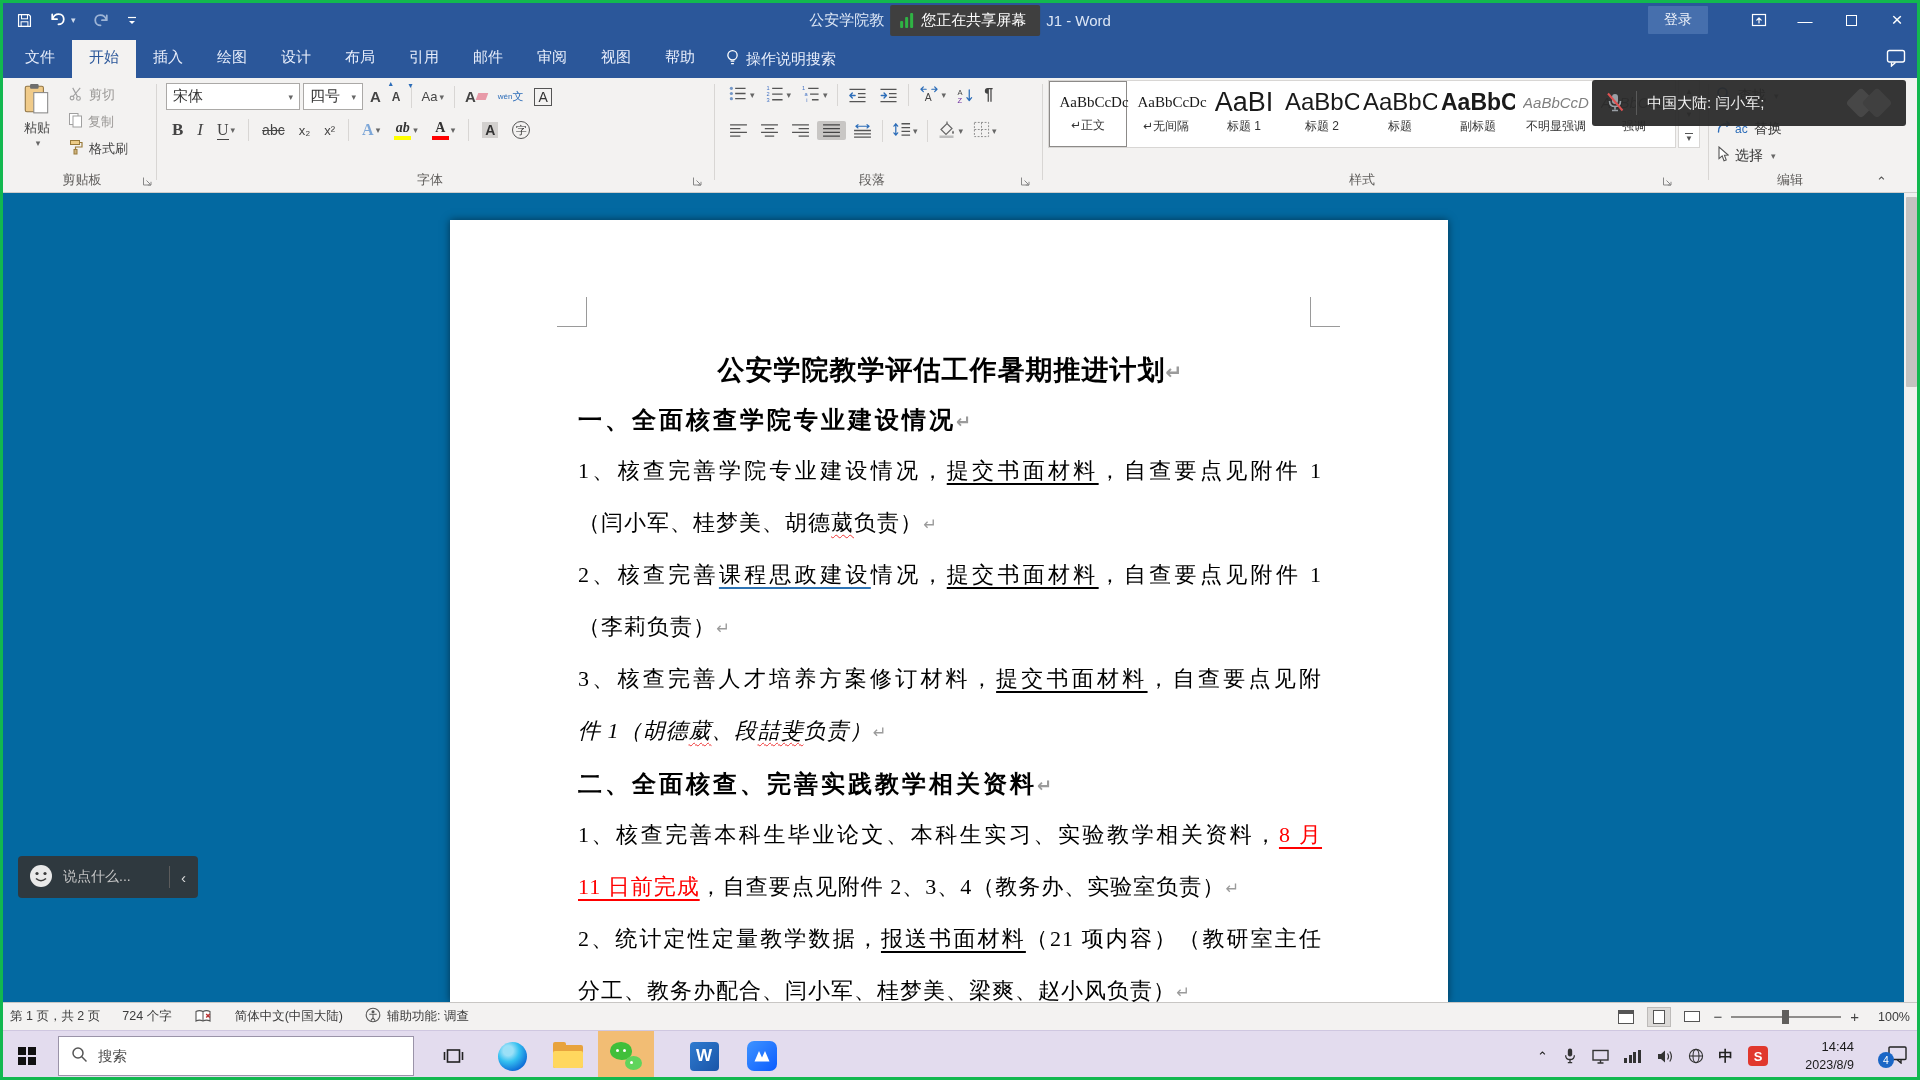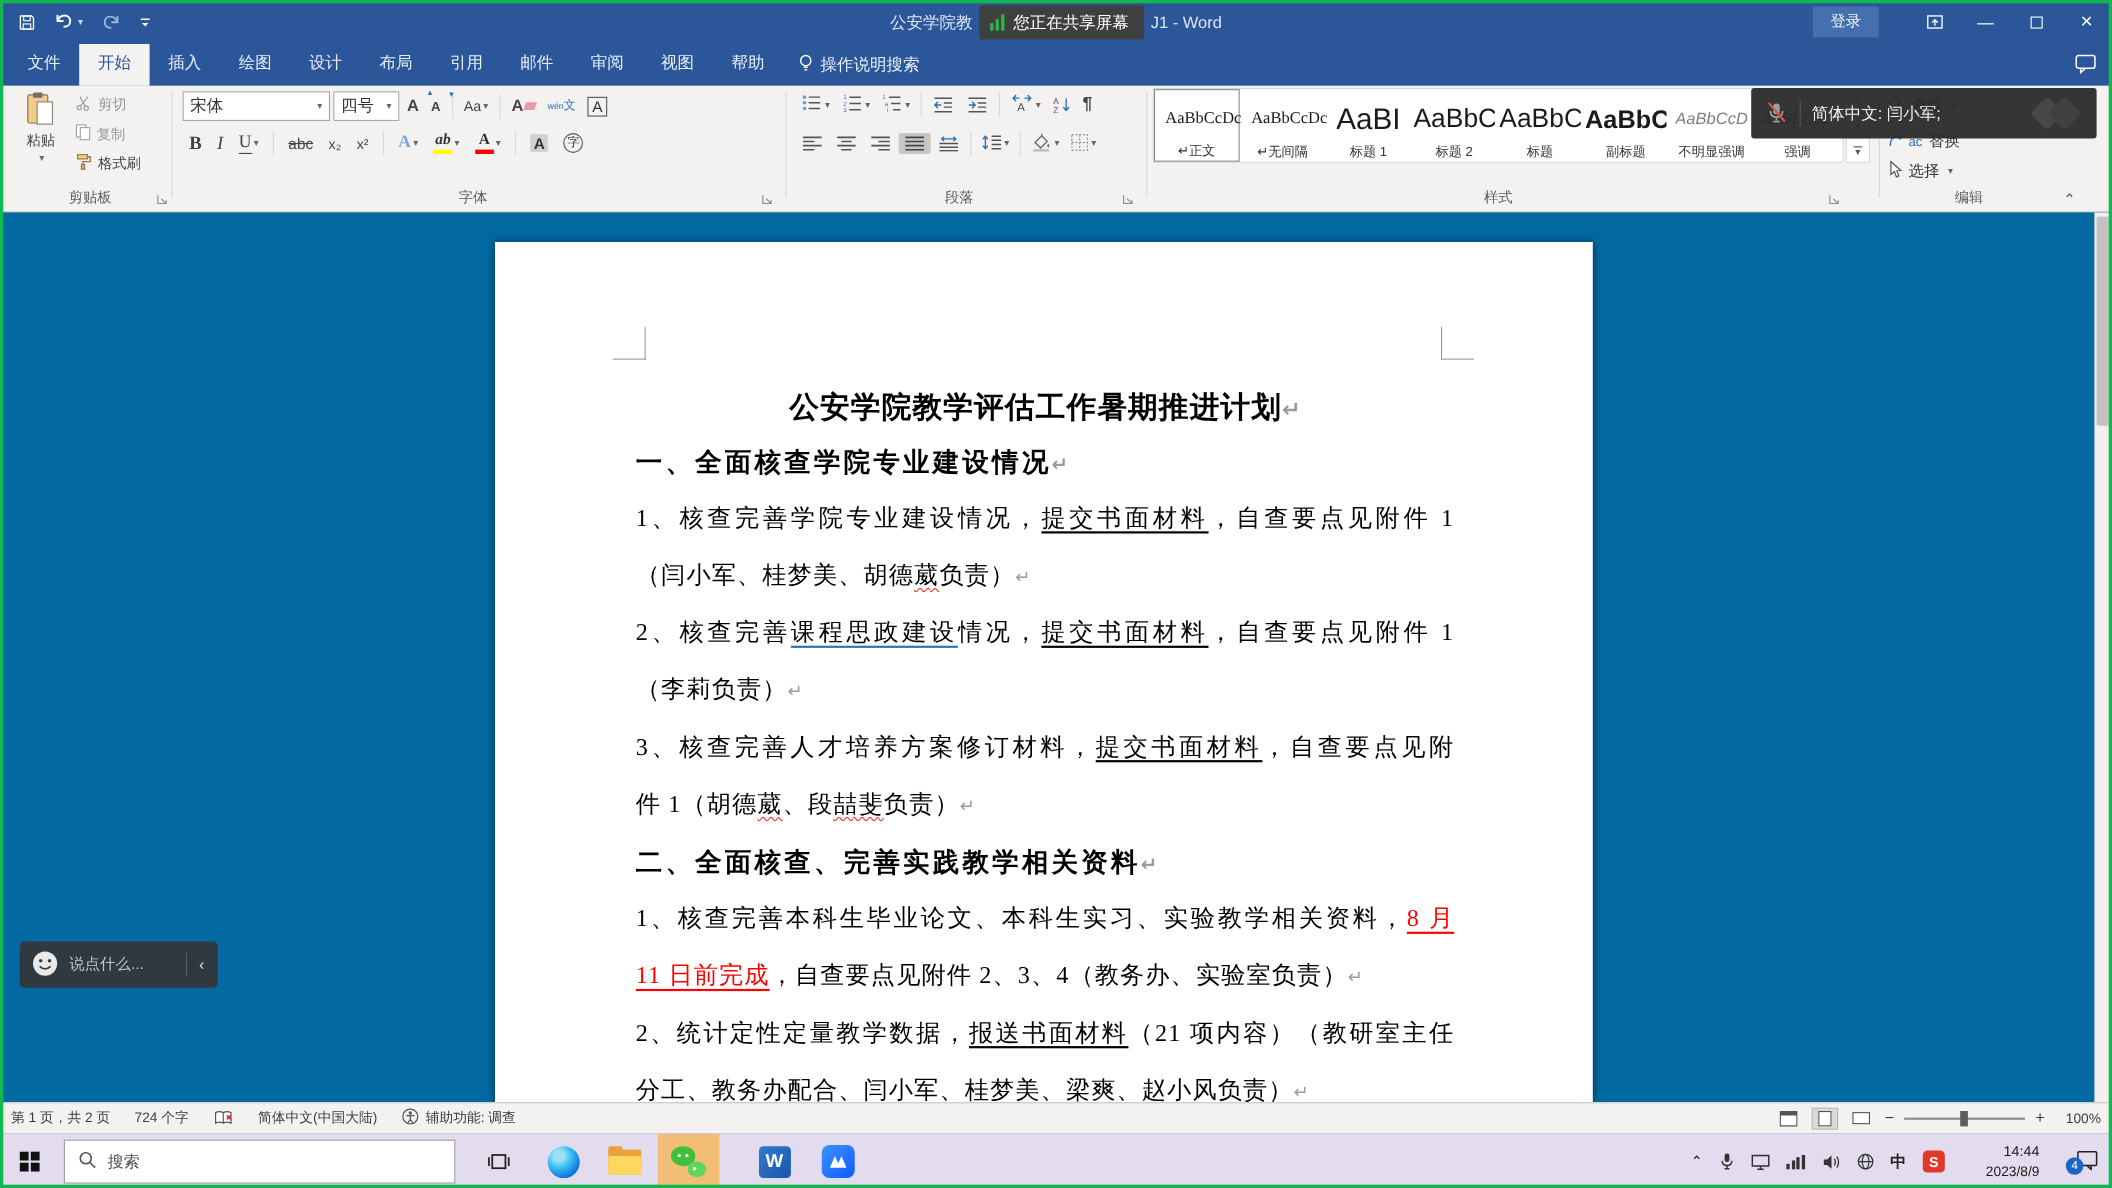--- a/index.html
+++ b/index.html
@@ -60,21 +60,21 @@
   .aBox { border:1px solid #555; padding:0 3px; font-size:14px; color:#333; }
   .aShade { background:#d2d0ce; padding:0 3px; font-size:14px; color:#333; font-weight:bold; }
   .enclose { width:18px; height:18px; border:1px solid #555; border-radius:50%; font-size:11px; line-height:17px; text-align:center; color:#333; }
   .effectsA { color:#7da7d8; font-weight:bold; font-size:16px; font-family:"Liberation Serif",serif; }
 
   
   #gallery { position:absolute; left:1048px; top:2px; width:628px; height:68px; background:#fff; border:1px solid #d8d6d4; display:flex; }
   .sgcard { width:78px; height:100%; padding-top:5px; display:flex; flex-direction:column; align-items:center; justify-content:space-between; cursor:default; }
   .sgcard.selected { border:1px solid #8c8a88; box-shadow:inset 0 0 0 1px #fff; background:#fff; }
   .sgsample { flex:1; display:flex; align-items:center; white-space:nowrap; overflow:hidden; max-width:74px; color:#1a1a1a; }
-  .sglabel { font-size:12px; color:#333; padding-bottom:0; white-space:nowrap; }
+  .sglabel { font-size:12px; color:#333; padding-bottom:12px; white-space:nowrap; }
   .sg-body .sgsample { font-family:"Liberation Serif",serif; font-size:15px;margin-left:12px; }
   .sg-h1 .sgsample { font-size:27px; }
   .sg-h2 .sgsample { font-size:24px; }
   .sg-title .sgsample { font-size:24px; }
   .sg-subtitle .sgsample { font-size:23px; font-weight:bold; }
   .sg-subtle .sgsample { font-style:italic; color:#7f7f7f; font-size:15px; }
   .sg-emph .sgsample { font-style:italic; color:#5a5a5a; font-size:15px; }
   #gallbtns { position:absolute; left:1678px; top:2px; width:22px; height:68px; display:flex; flex-direction:column; }
   #gallbtns .gb { flex:1; background:#fff; border:1px solid #d8d6d4; display:flex; align-items:center; justify-content:center; font-size:8px; color:#555; cursor:default; }
   .gbmore { flex-direction:column; line-height:5px; }
@@ -587,41 +587,41 @@
     <span id="collapse">⌃</span>
 
     <div id="toast">
       <span><svg width="22" height="22" viewBox="0 0 22 22">
             <rect x="8" y="3" width="6" height="10" rx="3" fill="#9aa0a6"></rect>
             <path d="M5.5 10 q0 5.5 5.5 5.5 q5.5 0 5.5-5.5" fill="none" stroke="#9aa0a6" stroke-width="1.6"></path>
             <path d="M11 15.5 v3 M8 19.5 h6" stroke="#9aa0a6" stroke-width="1.6"></path>
             <path d="M4 2.5 L18.5 19.5" stroke="#e05252" stroke-width="2"></path>
           </svg></span>
       <span class="tsep"></span>
-      <span class="ttext">简体中文: 闫小军;</span>
+      <span class="ttext">中国大陆: 闫小军;</span>
       <span class="tlogo">
           <i></i>
           <i></i>
         </span>
     </div>
   </div>
 
   <div id="docarea">
     <div id="page">
       <div class="cropmark tl"></div>
       <div class="cropmark tr"></div>
       <div id="doclines">
           <div class="docline title" style="top: 132px;"><span>公安学院教学评估工作暑期推进计划</span><span class="s-mark">↵</span></div>
           <div class="docline h" style="top: 184px;"><span>一、全面核查学院专业建设情况</span><span class="s-mark">↵</span></div>
           <div class="docline b" style="top: 236px;"><span>1、核查完善学院专业建设情况，</span><span class="s-u">提交书面材料</span><span>，自查要点见附件 1</span></div>
           <div class="docline b end" style="top: 288px;"><span>（闫小军、桂梦美、胡德</span><span class="s-sq">葳</span><span>负责）</span><span class="s-mark">↵</span></div>
           <div class="docline b" style="top: 340px;"><span>2、核查完善</span><span class="s-ublue">课程思政建设</span><span>情况，</span><span class="s-u">提交书面材料</span><span>，自查要点见附件 1</span></div>
           <div class="docline b end" style="top: 392px;"><span>（李莉负责）</span><span class="s-mark">↵</span></div>
           <div class="docline b" style="top: 444px;"><span>3、核查完善人才培养方案修订材料，</span><span class="s-u">提交书面材料</span><span>，自查要点见附</span></div>
-          <div class="docline b end" style="top: 496px;"><span>件 1（胡德</span><span class="s-sq">葳</span><span>、段</span><span class="s-sq">喆斐</span><span>负责）</span><span class="s-mark">↵</span></div>
+          <div class="docline b end" style="top: 496px; font-style: italic;"><span>件 1（胡德</span><span class="s-sq">葳</span><span>、段</span><span class="s-sq">喆斐</span><span>负责）</span><span class="s-mark">↵</span></div>
           <div class="docline h" style="top: 548px;"><span>二、全面核查、完善实践教学相关资料</span><span class="s-mark">↵</span></div>
           <div class="docline b" style="top: 600px;"><span>1、核查完善本科生毕业论文、本科生实习、实验教学相关资料，</span><span class="s-red">8 月</span></div>
           <div class="docline b end" style="top: 652px;"><span class="s-red">11 日前完成</span><span>，自查要点见附件 2、3、4（教务办、实验室负责）</span><span class="s-mark">↵</span></div>
           <div class="docline b" style="top: 704px;"><span>2、统计定性定量教学数据，</span><span class="s-u">报送书面材料</span><span>（21 项内容）（教研室主任</span></div>
           <div class="docline b end" style="top: 756px;"><span>分工、教务办配合、闫小军、桂梦美、梁爽、赵小风负责）</span><span class="s-mark">↵</span></div>
         </div>
     </div>
     <div id="vscroll">
         <div id="vthumb"></div>
       </div>

